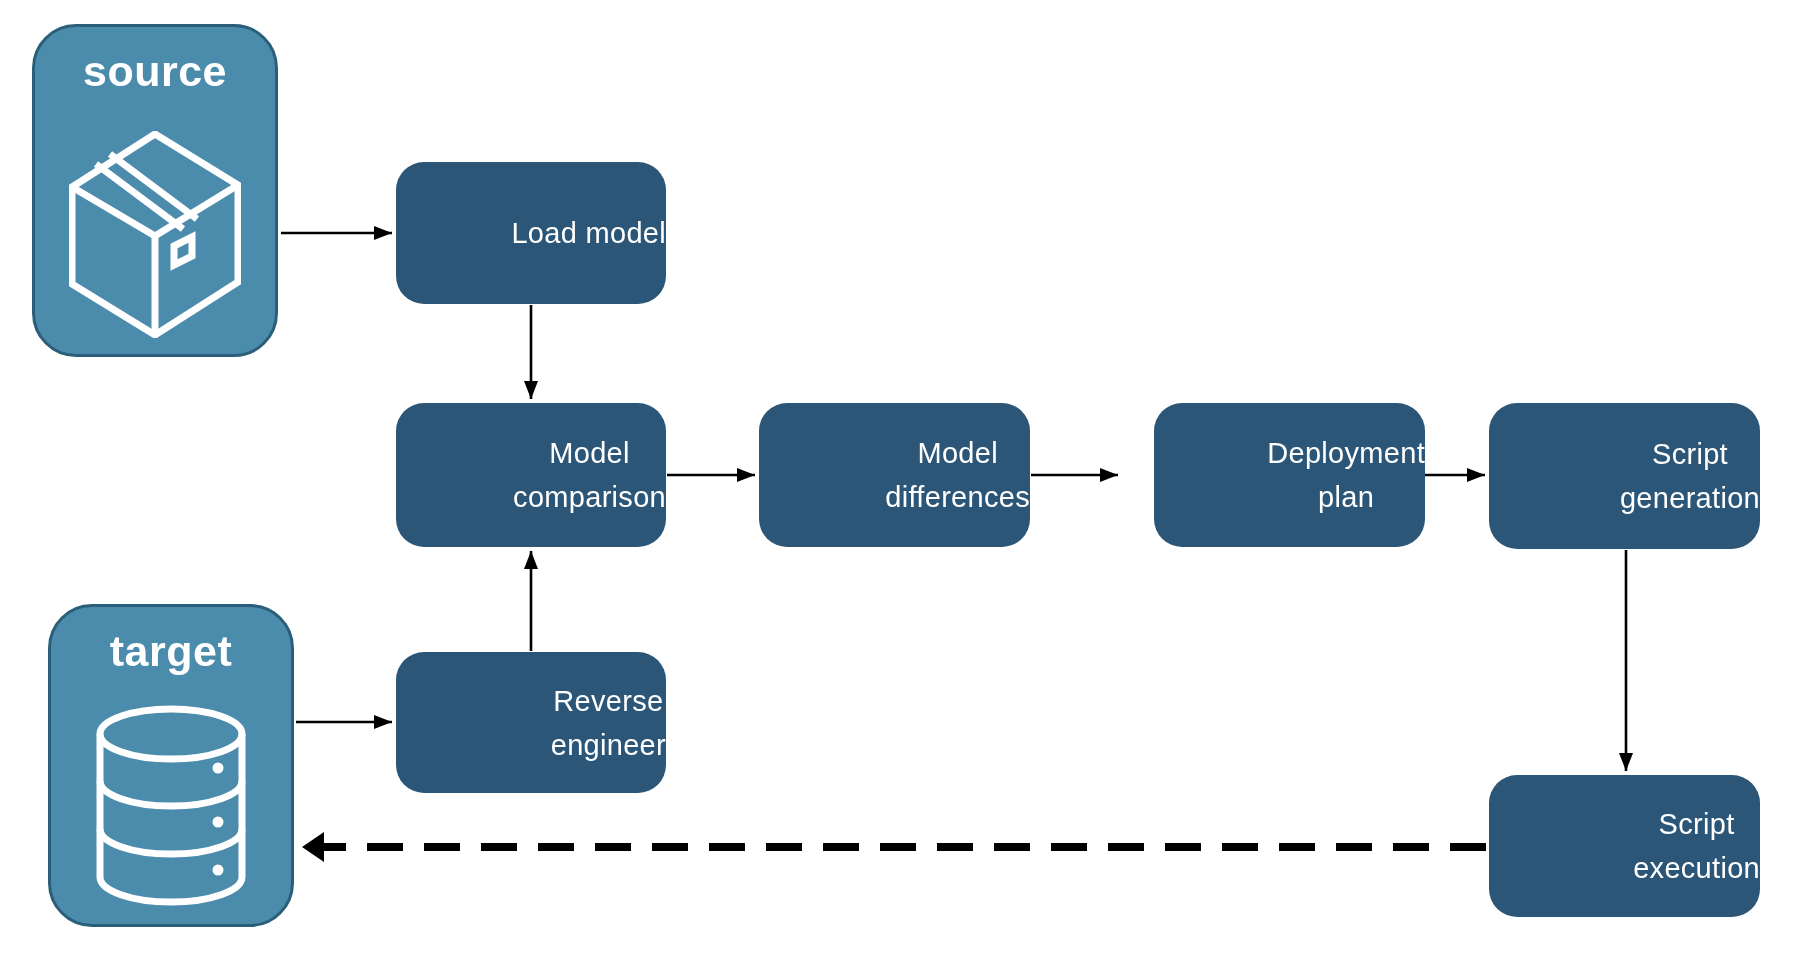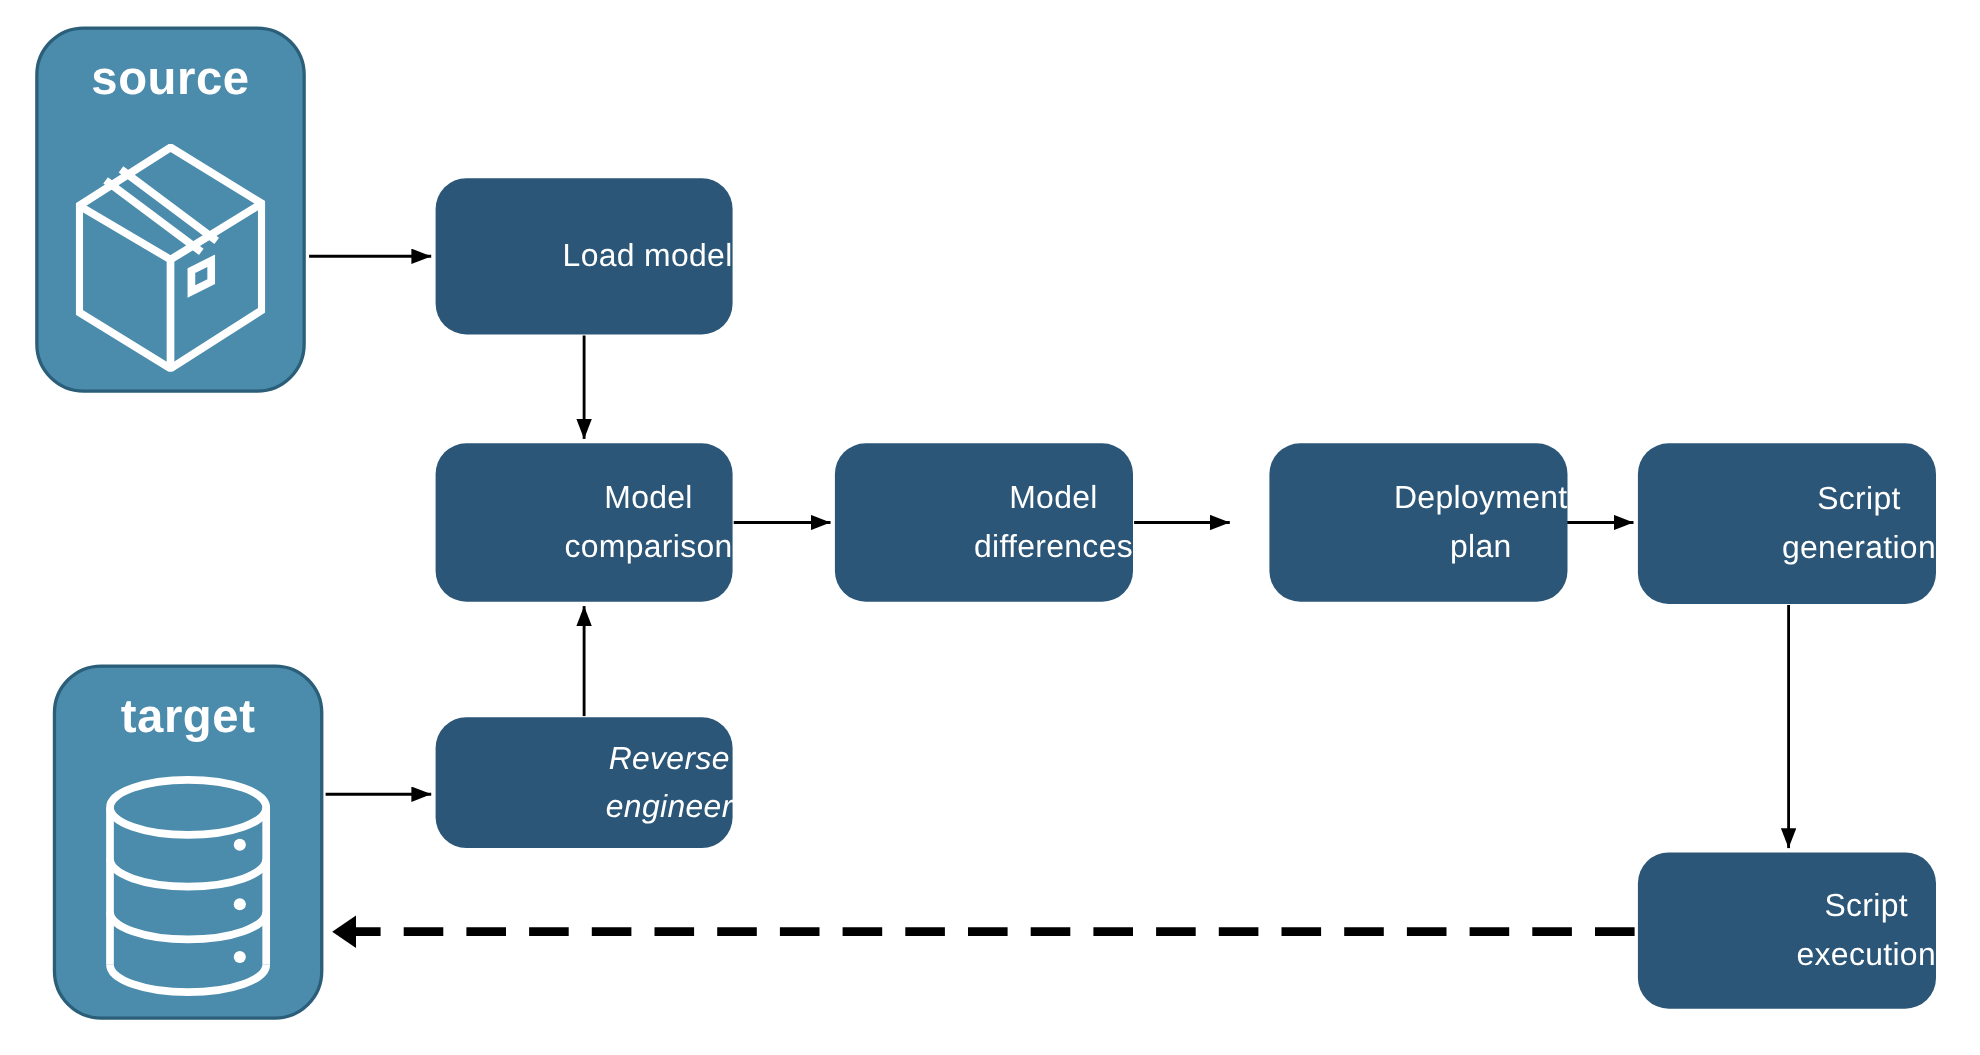--- a/index.html
+++ b/index.html
@@ -76,21 +76,21 @@
   }
 
   
   #node-source            { left: 32px;   top: 24px;  width: 246px; height: 333px; }
   #node-target            { left: 48px;   top: 604px; width: 246px; height: 323px; padding-left: 46px; }
   #node-load-model        { left: 396px;  top: 162px; width: 270px; height: 142px; }
   #node-model-comparison  { left: 396px;  top: 403px; width: 270px; height: 144px; }
   #node-model-differences { left: 759px;  top: 403px; width: 271px; height: 144px; }
   #node-deployment-plan   { left: 1122px; top: 403px; width: 271px; height: 144px; margin-left: 32px; }
   #node-script-generation { left: 1489px; top: 403px; width: 271px; height: 146px; }
-  #node-reverse-engineer  { left: 396px;  top: 652px; width: 270px; height: 119px; font-style: italic; }
+  #node-reverse-engineer  { left: 396px;  top: 652px; width: 270px; height: 141px; }
   #node-script-execution  { left: 1489px; top: 775px; width: 271px; height: 142px; }
 
   #icon-source { top: 104px; }
   #icon-target { top: 98px;  }
 </style>
 </head>
 <body>
 
 <div class="canvas">
 

